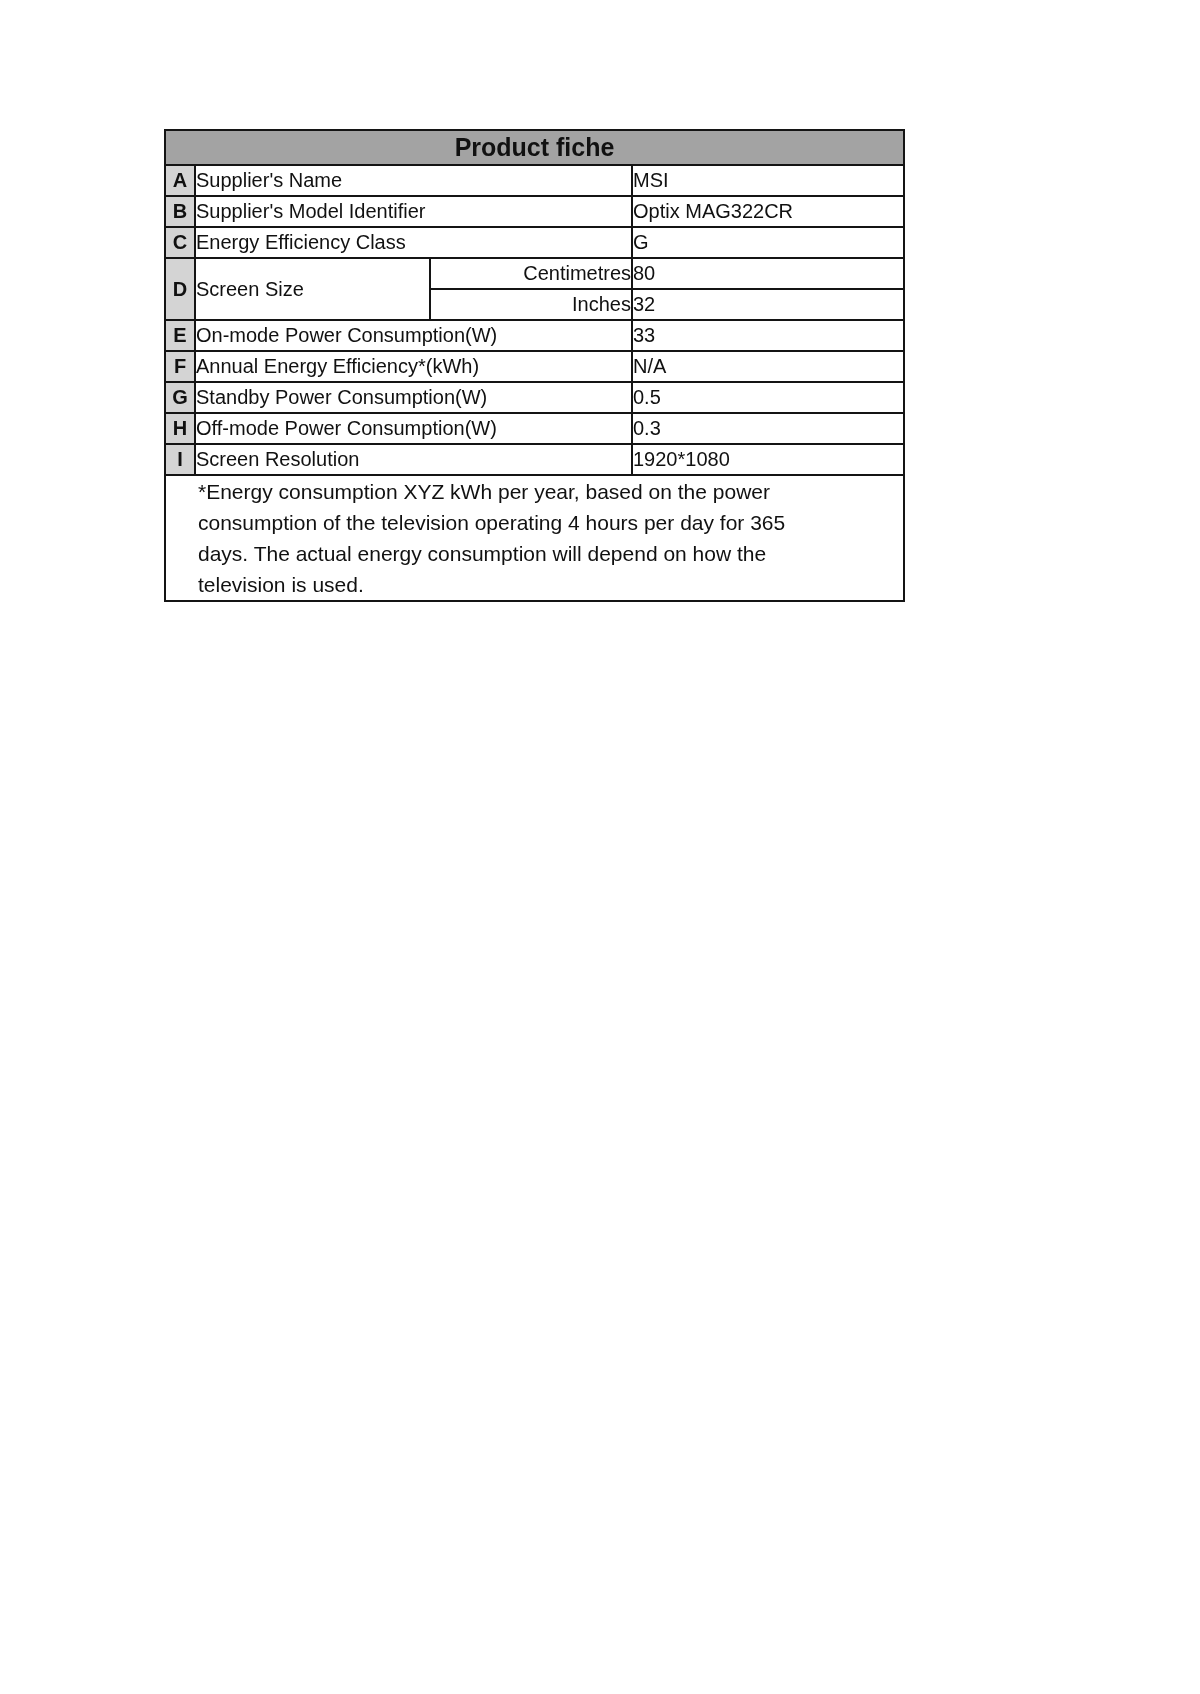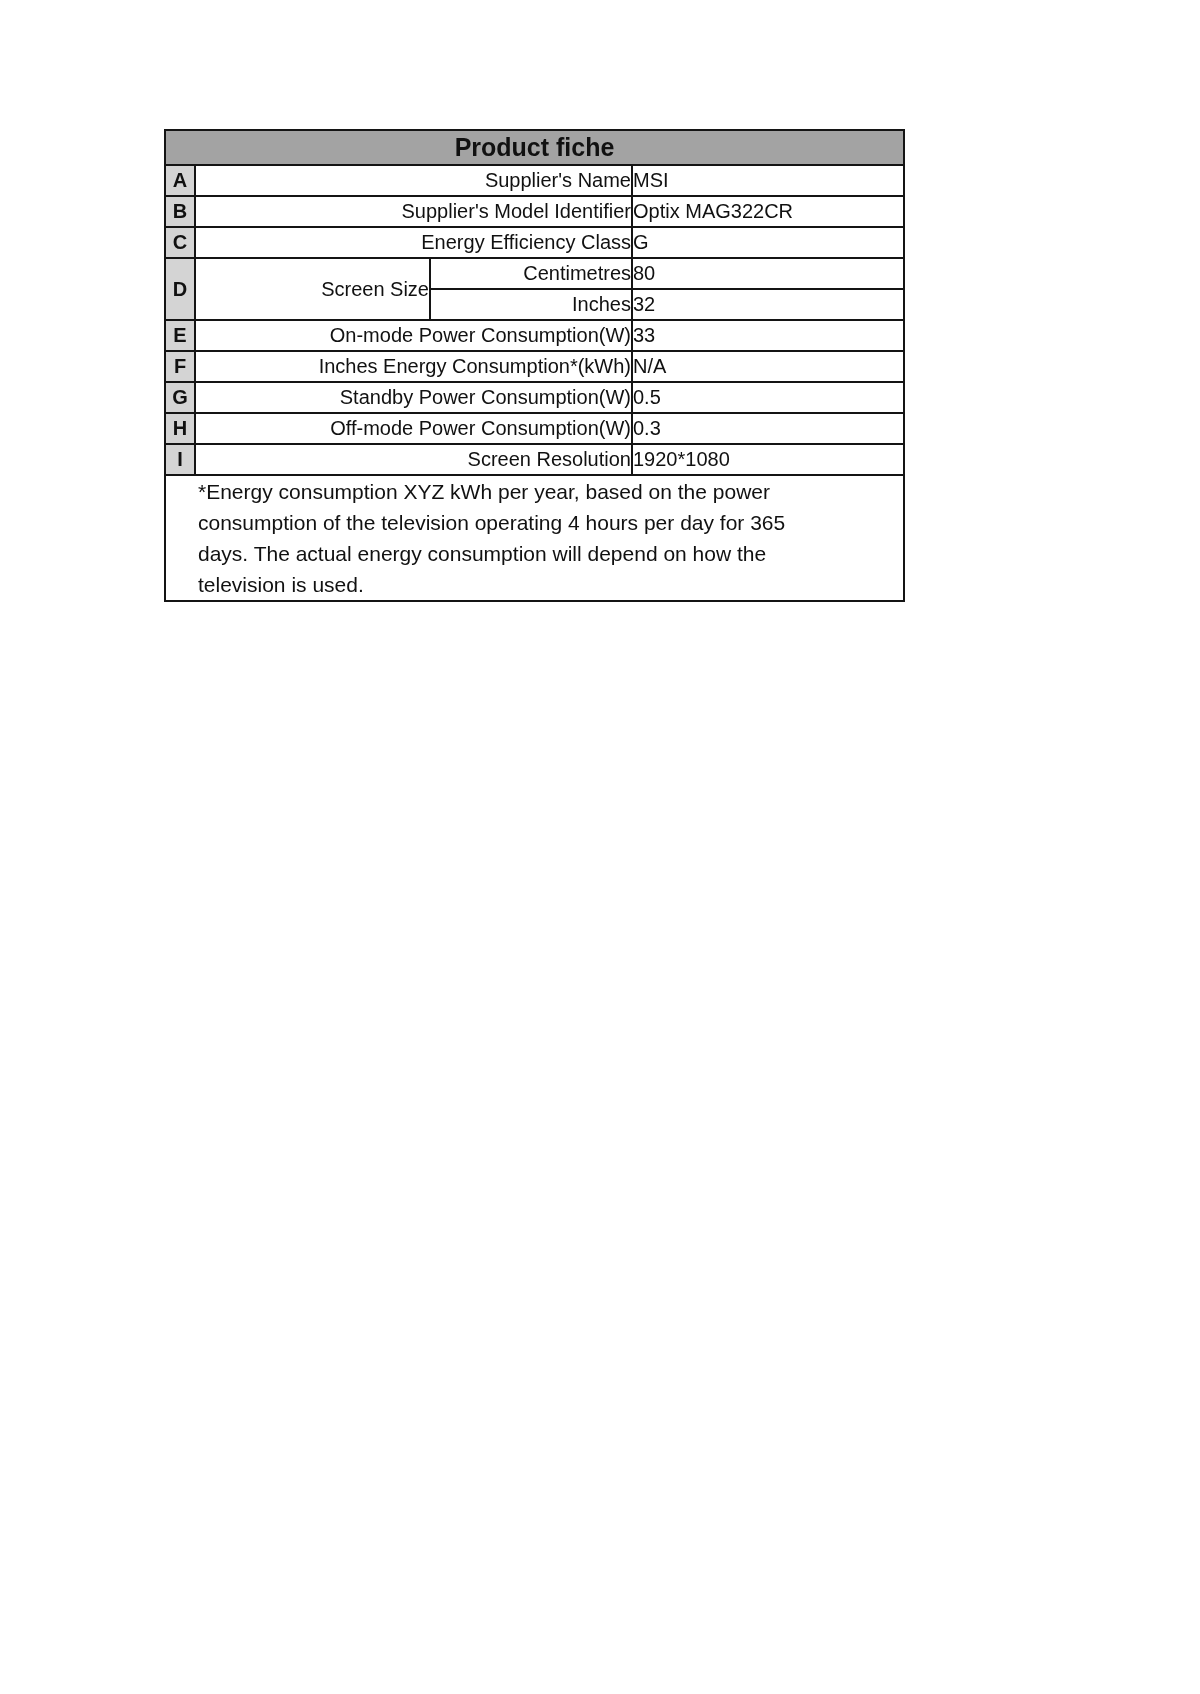--- a/index.html
+++ b/index.html
@@ -47,21 +47,21 @@
     font-size: 25px;
     border-width: 3px;
   }
   td.letter-cell {
     background: #d4d4d4;
     text-align: center;
     font-weight: bold;
     width: 30px;
   }
   td.label-cell {
-    text-align: right;
+    text-align: left;
     padding-left: 7px;
     background: #ffffff;
   }
   td.sublabel-cell {
     text-align: right;
     padding-left: 7px;
     background: #ffffff;
   }
   td.value-cell {
     text-align: left;
@@ -129,21 +129,21 @@
     </tr>
 
     <tr class="data-row">
       <td class="letter-cell">E</td>
       <td class="label-cell" colspan="2">On-mode Power Consumption(W)</td>
       <td class="value-cell">33</td>
     </tr>
 
     <tr class="data-row">
       <td class="letter-cell">F</td>
-      <td class="label-cell" colspan="2">Inches Energy Consumption*(kWh)</td>
+      <td class="label-cell" colspan="2">Annual Energy Efficiency*(kWh)</td>
       <td class="value-cell">N/A</td>
     </tr>
 
     <tr class="data-row">
       <td class="letter-cell">G</td>
       <td class="label-cell" colspan="2">Standby Power Consumption(W)</td>
       <td class="value-cell">0.5</td>
     </tr>
 
     <tr class="data-row">

